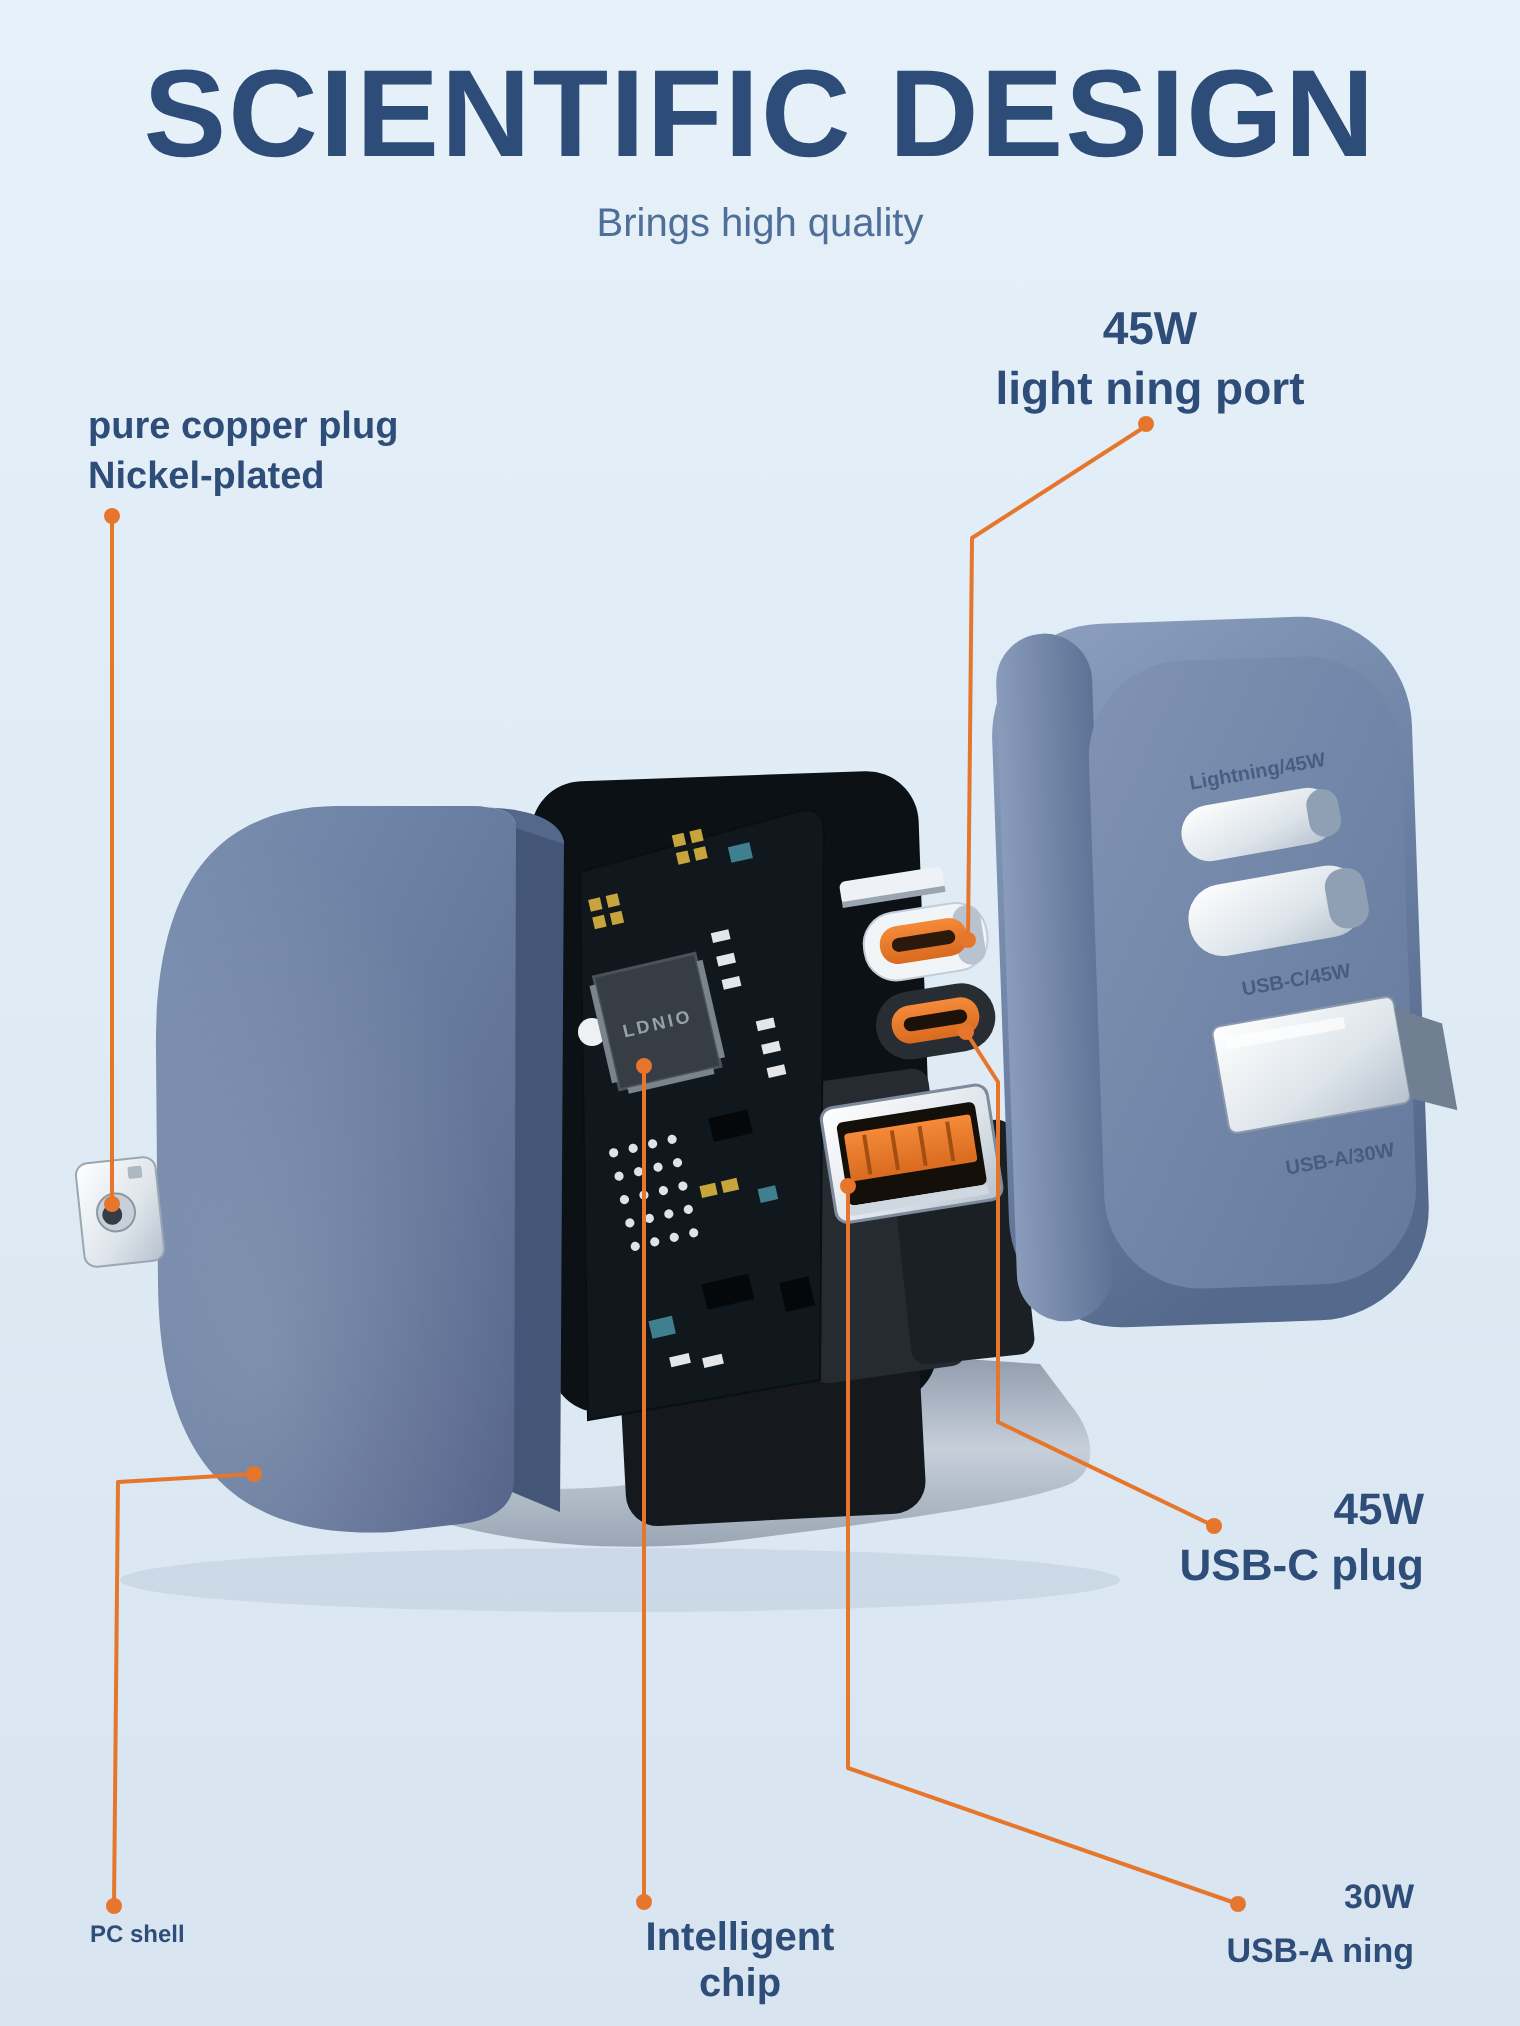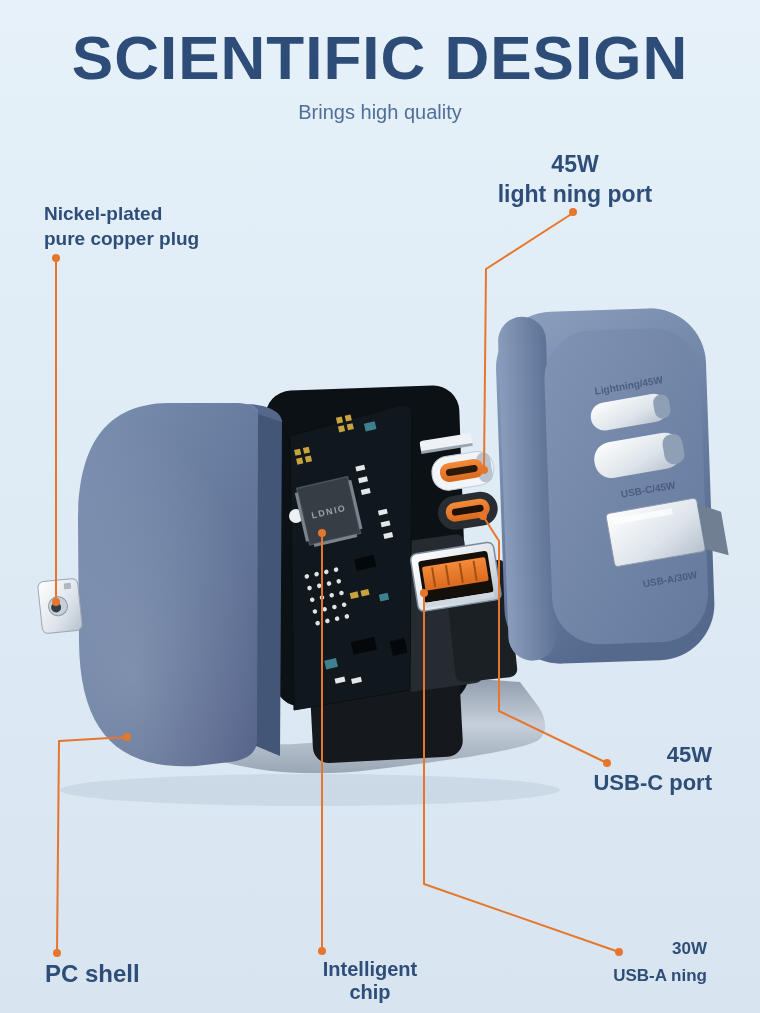--- a/index.html
+++ b/index.html
@@ -11,21 +11,21 @@
   .header{position:absolute;top:22px;left:0;width:760px;text-align:center;}
   .title{font-size:62px;font-weight:800;color:#2d4d78;letter-spacing:1px;margin:0;}
   .subtitle{font-size:20px;font-weight:500;color:#4f6f99;margin:8px 0 0 0;}
   .scene{position:absolute;left:0;top:0;}
   .callout{position:absolute;color:#2e4e79;font-weight:700;}
   .callout span{display:block;}
   .co-lightning{left:440px;top:149px;width:270px;text-align:center;font-size:23px;line-height:30px;}
   .co-plug{left:44px;top:201px;font-size:19px;line-height:25px;text-align:left;}
   .co-usbc{right:48px;top:741px;text-align:right;font-size:22px;line-height:28px;}
   .co-usba{right:53px;top:935px;text-align:right;font-size:17px;line-height:27px;}
-  .co-pcshell{left:45px;top:960px;font-size:24px;}
+  .co-pcshell{left:45px;top:960px;font-size:12px;}
   .co-chip{left:300px;top:958px;width:140px;text-align:center;font-size:20px;}
   .svg-label{font-family:"Liberation Sans",sans-serif;}
 </style>
 </head>
 <body>
 
 <div class="canvas">
 
   <div class="header">
     <h1 class="title">SCIENTIFIC DESIGN</h1>
@@ -246,27 +246,27 @@
         <circle cx="619" cy="952" r="4"></circle>
     </g>
   </svg>
 
   <div class="callout co-lightning">
     <span>45W</span>
     <span>light ning port</span>
   </div>
 
   <div class="callout co-plug">
+    <span>pure copper plug</span>
     <span>Nickel-plated</span>
-    <span>pure copper plug</span>
   </div>
 
   <div class="callout co-usbc">
     <span>45W</span>
-    <span>USB-C port</span>
+    <span>USB-C plug</span>
   </div>
 
   <div class="callout co-usba">
     <span>30W</span>
     <span>USB-A ning</span>
   </div>
 
   <div class="callout co-pcshell">
     <span>PC shell</span>
   </div>

